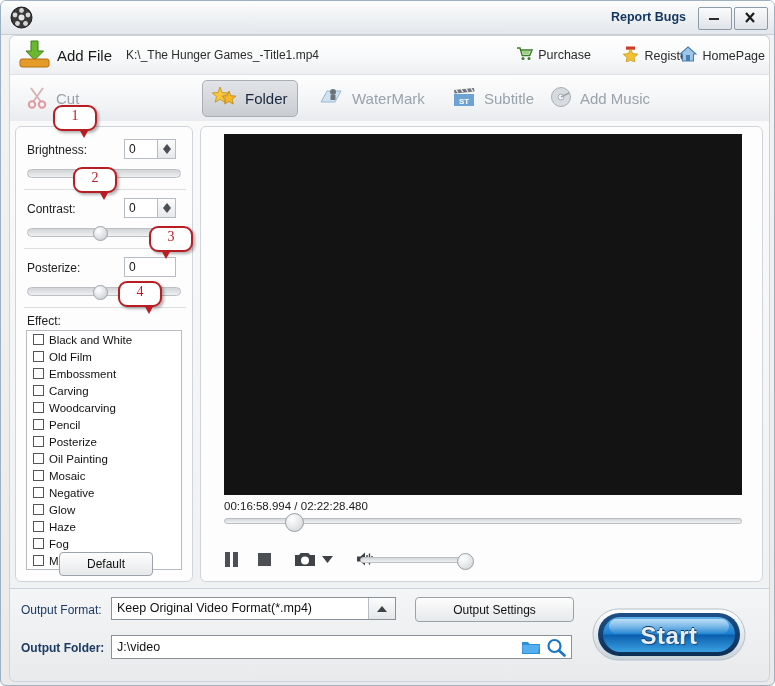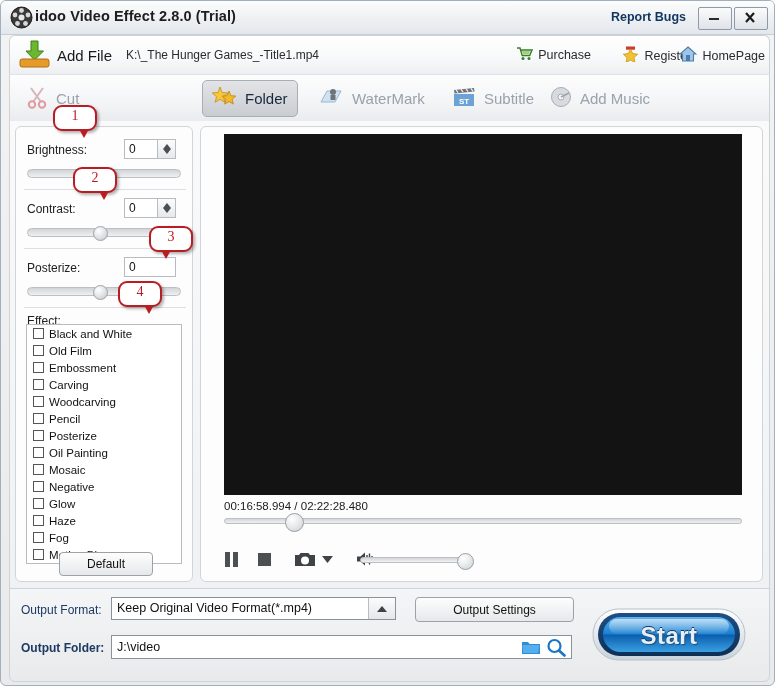--- a/index.html
+++ b/index.html
@@ -315,21 +315,20 @@
       <svg width="23" height="23" viewBox="0 0 23 23">
         <circle cx="11.5" cy="11.5" r="10.5" fill="#3a3a3a" stroke="#1a1a1a"></circle>
         <circle cx="11.5" cy="11.5" r="3" fill="#e8e8e8"></circle>
         <circle cx="11.5" cy="4.5" r="2.4" fill="#d8d8d8"></circle>
         <circle cx="18" cy="9" r="2.4" fill="#d8d8d8"></circle>
         <circle cx="15.5" cy="17.5" r="2.4" fill="#d8d8d8"></circle>
         <circle cx="7.5" cy="17.5" r="2.4" fill="#d8d8d8"></circle>
         <circle cx="5" cy="9" r="2.4" fill="#d8d8d8"></circle>
       </svg>
     </div>
-    <div id="app-title">idoo Video Effect 2.8.0 (Trial)</div>
     <div id="report-bugs">Report Bugs</div>
     <div id="btn-min" class="winbtn">
       <svg width="30" height="19" viewBox="0 0 30 19">
         <rect x="10" y="10" width="10" height="2" fill="#2b2b2b"></rect>
       </svg>
     </div>
     <div id="btn-close" class="winbtn">
       <svg width="30" height="19" viewBox="0 0 30 19">
         <path d="M11 5 L19 14 M19 5 L11 14" stroke="#1d1d1d" stroke-width="2.2" fill="none"></path>
       </svg>
@@ -479,21 +478,21 @@
         <div class="spinbox" style="left:108px; top:130px;">
           <span class="val">0</span>
         </div>
         <div class="slider-track" style="top:160px;">
           <div class="slider-thumb" style="left:65px;"></div>
         </div>
       </div>
       <div class="divider" style="top:180px;"></div>
 
       <div id="effect-label" style="top:187px;">Effect:</div>
-      <div id="effect-list" style="top:197px;">
+      <div id="effect-list" style="top:203px;">
           <div class="eff-item">
             <span class="eff-box"></span>
             <span class="eff-text">Black and White</span>
           </div>
           <div class="eff-item">
             <span class="eff-box"></span>
             <span class="eff-text">Old Film</span>
           </div>
           <div class="eff-item">
             <span class="eff-box"></span>

